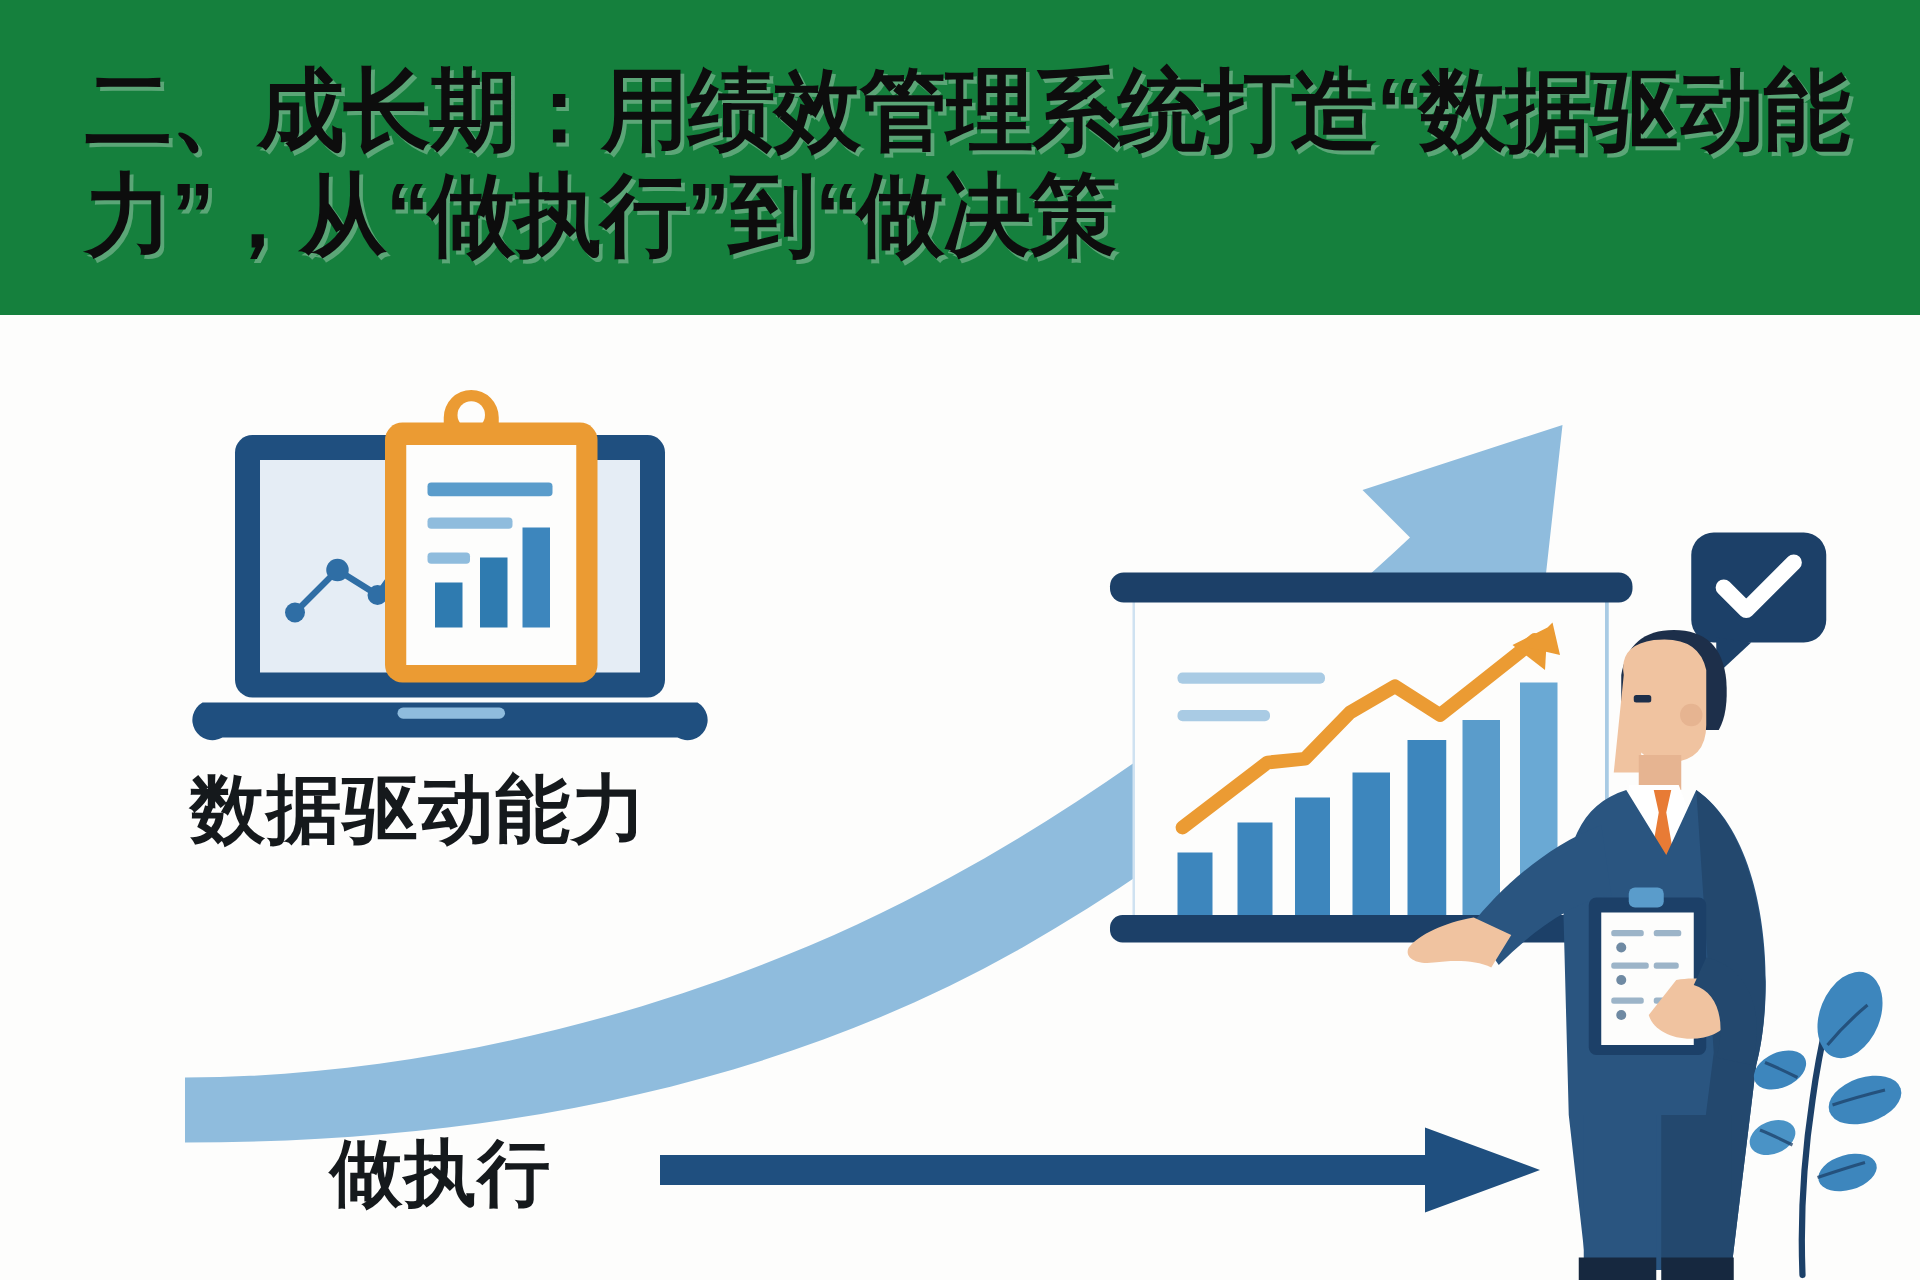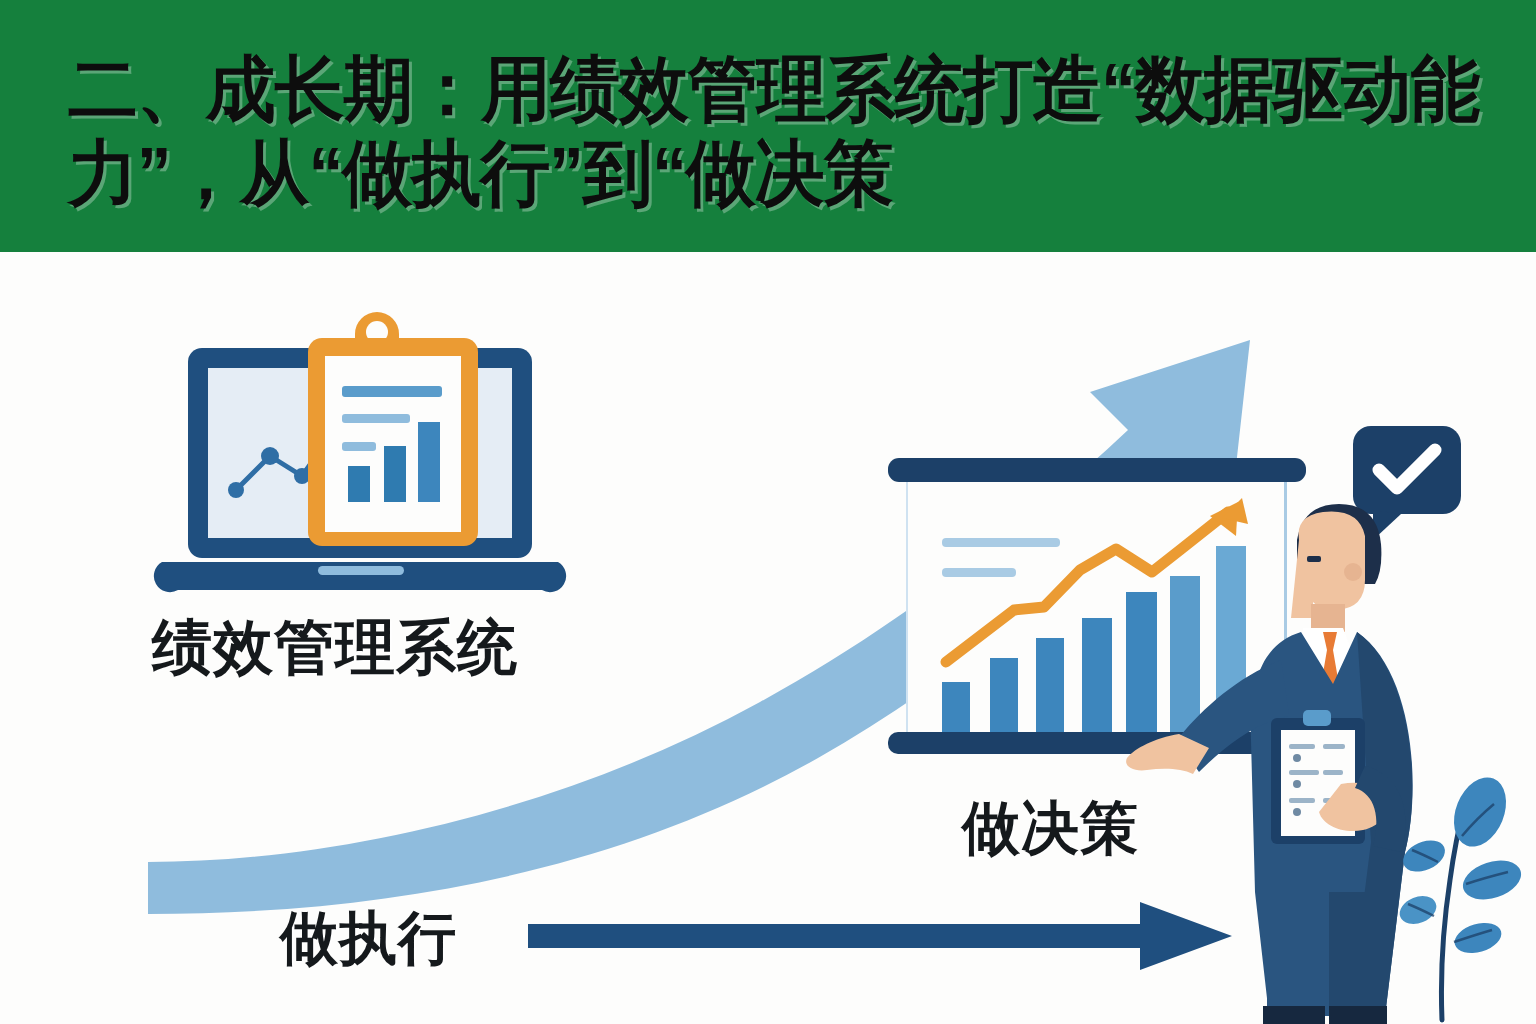--- a/index.html
+++ b/index.html
@@ -83,21 +83,21 @@
     left: 152px;
     top: 356px;
     font-size: 60px;
   }
   .label-decide {
     left: 962px;
     top: 538px;
     font-size: 58px;
   }
   .label-execute {
-    left: 280px;
+    left: 264px;
     top: 648px;
     font-size: 58px;
   }
 
   
   .board-group {
     position: absolute;
     left: 880px;
     top: 198px;
     width: 440px;
@@ -187,21 +187,21 @@
           <rect x="192" y="124" width="68" height="9" rx="3" fill="#8fbcdd"></rect>
           <rect x="192" y="152" width="34" height="9" rx="3" fill="#8fbcdd"></rect>
 
           <rect x="198" y="176" width="22" height="36" fill="#2f7bb0"></rect>
           <rect x="234" y="156" width="22" height="56" fill="#2f7bb0"></rect>
           <rect x="268" y="132" width="22" height="80" fill="#3d86bd"></rect>
         </g>
       </svg>
     </div>
 
-    <div class="cn-label label-lms">绩效管理系统</div>
+    <div class="cn-label label-lms">数据驱动能力</div>
 
     <div class="board-group">
       <svg viewBox="0 0 440 320" width="440" height="320">
 
         <rect x="400" y="20" width="7" height="280" fill="#a9cbe4"></rect>
         <rect x="26" y="20" width="6" height="280" fill="#cfe2f1"></rect>
 
         <rect x="28" y="26" width="376" height="262" fill="#fdfdfc"></rect>
 
         <rect x="8" y="8" width="418" height="24" rx="11" fill="#1c4068"></rect>
@@ -222,21 +222,20 @@
         </g>
 
         <g>
           <polyline points="66,212 134,160 164,157 200,120 236,99 272,122 300,100 348,62" fill="none" stroke="#eb9b33" stroke-width="11" stroke-linejoin="round" stroke-linecap="round"></polyline>
           <path d="M 358 52 L 356 86 L 330 66 Z" fill="#eb9b33"></path>
           <path d="M 342 68 L 362 48 L 368 74 Z" fill="#eb9b33"></path>
         </g>
       </svg>
     </div>
 
-    <div class="cn-label label-decide">做决策</div>
 
     <div class="person-group">
       <svg viewBox="0 0 300 602" width="300" height="602">
 
         <g>
           <rect x="108" y="4" width="108" height="88" rx="18" fill="#1c4068"></rect>
           <path d="M 128 88 L 128 118 L 156 92 Z" fill="#1c4068"></path>
           <polyline points="134,48 152,66 190,28" fill="none" stroke="#ffffff" stroke-width="13" stroke-linecap="round" stroke-linejoin="round"></polyline>
         </g>
 

